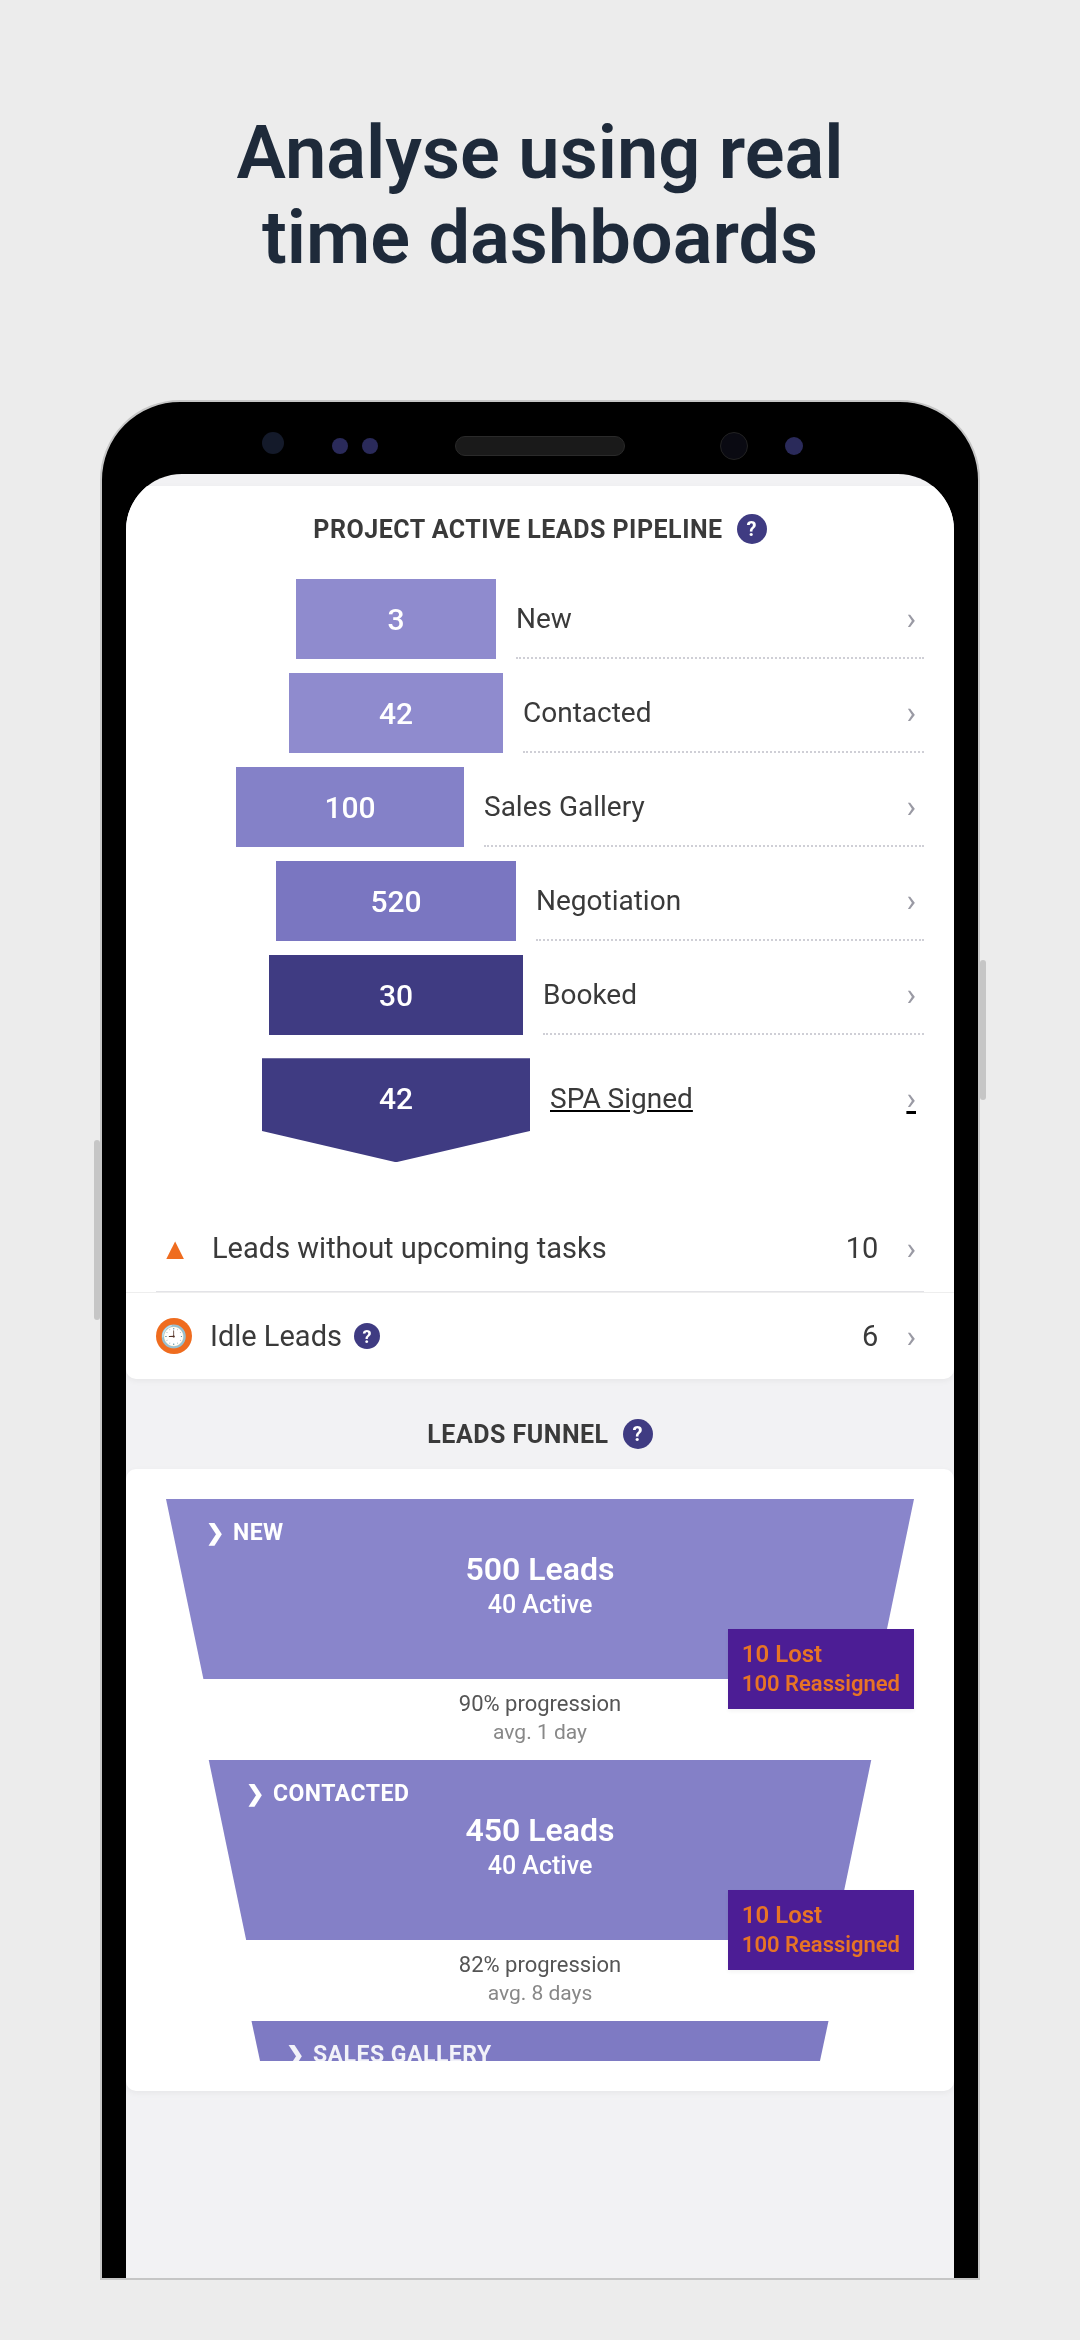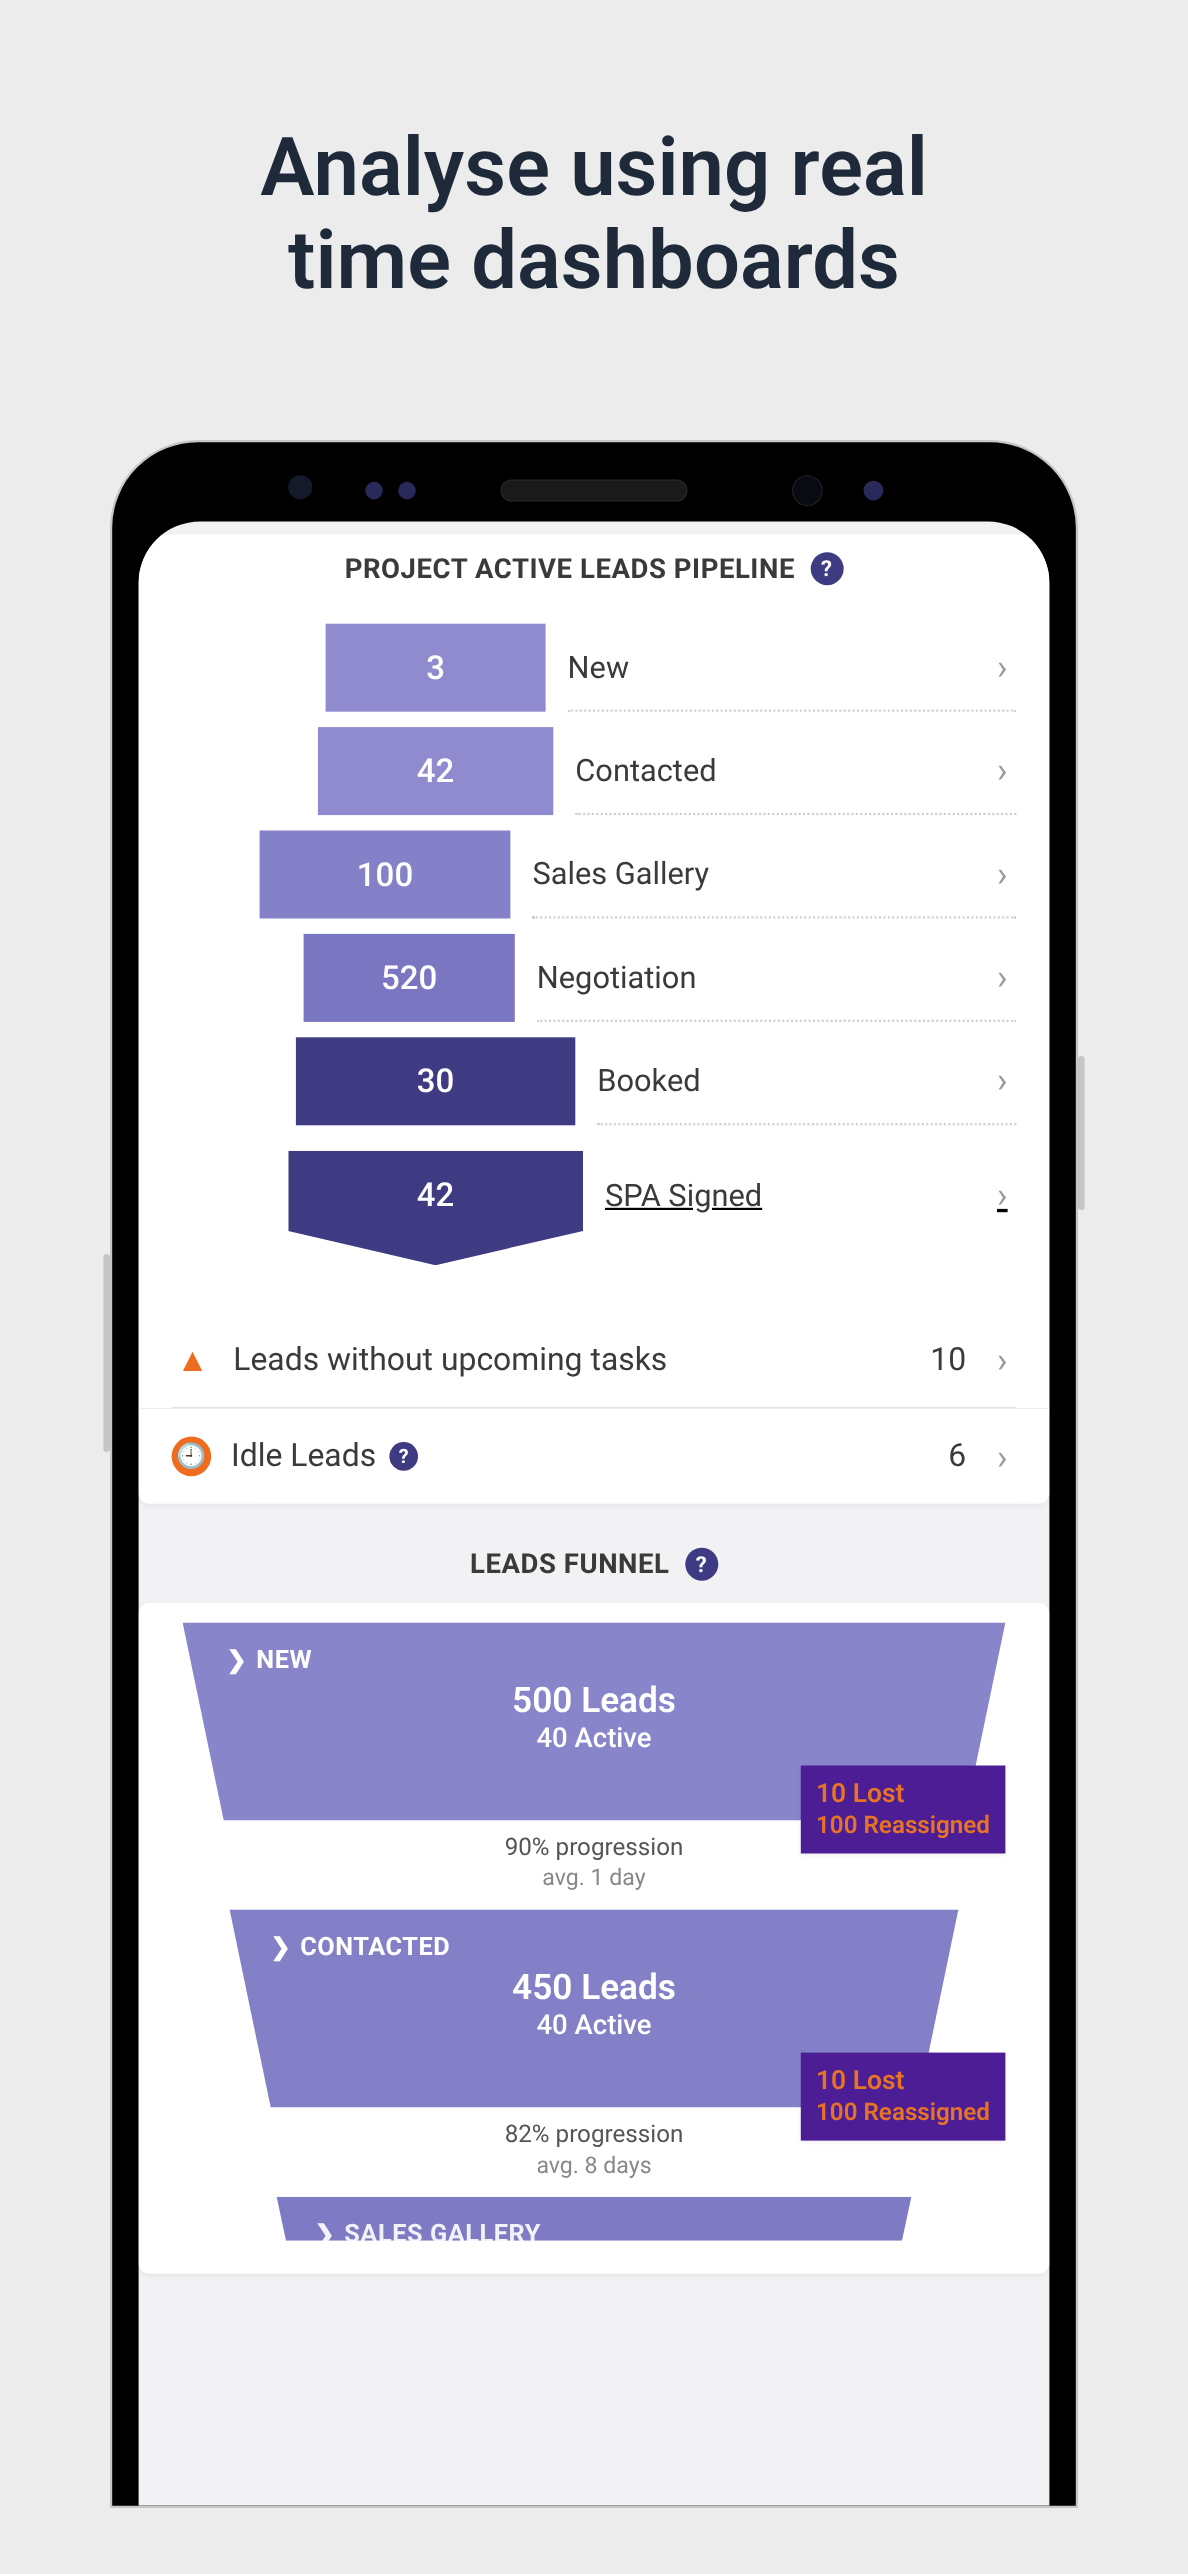--- a/index.html
+++ b/index.html
@@ -70,21 +70,21 @@
     position: absolute;
     top: 72px; left: 24px; right: 24px; bottom: 0;
     background: #f2f2f4;
     border-radius: 56px 56px 0 0;
     overflow: hidden;
   }
   .card {
     background: #fff;
     border-radius: 10px;
     margin: 0 0 40px 0;
-    padding: 8px 0 0 0;
+    padding: 20px 0 0 0;
     box-shadow: 0 2px 6px rgba(0,0,0,0.05);
   }
   .inner {
     padding-top: 12px;
   }
   .section-title {
     display: flex;
     align-items: center;
     justify-content: center;
     gap: 14px;
@@ -270,21 +270,21 @@
             <div class="stage-row">
               <div class="stage-bar" style="--bar:#8481c8;width:228px;margin-left:80px">
                   <span>100</span>
                 </div>
               <div class="stage-right">
                 <span class="stage-label">Sales Gallery</span>
                 <span class="chevron">›</span>
               </div>
             </div>
             <div class="stage-row">
-              <div class="stage-bar" style="--bar:#7a76c1;width:192px;margin-left:120px">
+              <div class="stage-bar" style="--bar:#7a76c1;width:240px;margin-left:120px">
                   <span>520</span>
                 </div>
               <div class="stage-right">
                 <span class="stage-label">Negotiation</span>
                 <span class="chevron">›</span>
               </div>
             </div>
             <div class="stage-row">
               <div class="stage-bar" style="--bar:#3f3b82;width:254px;margin-left:113px">
                   <span>30</span>

